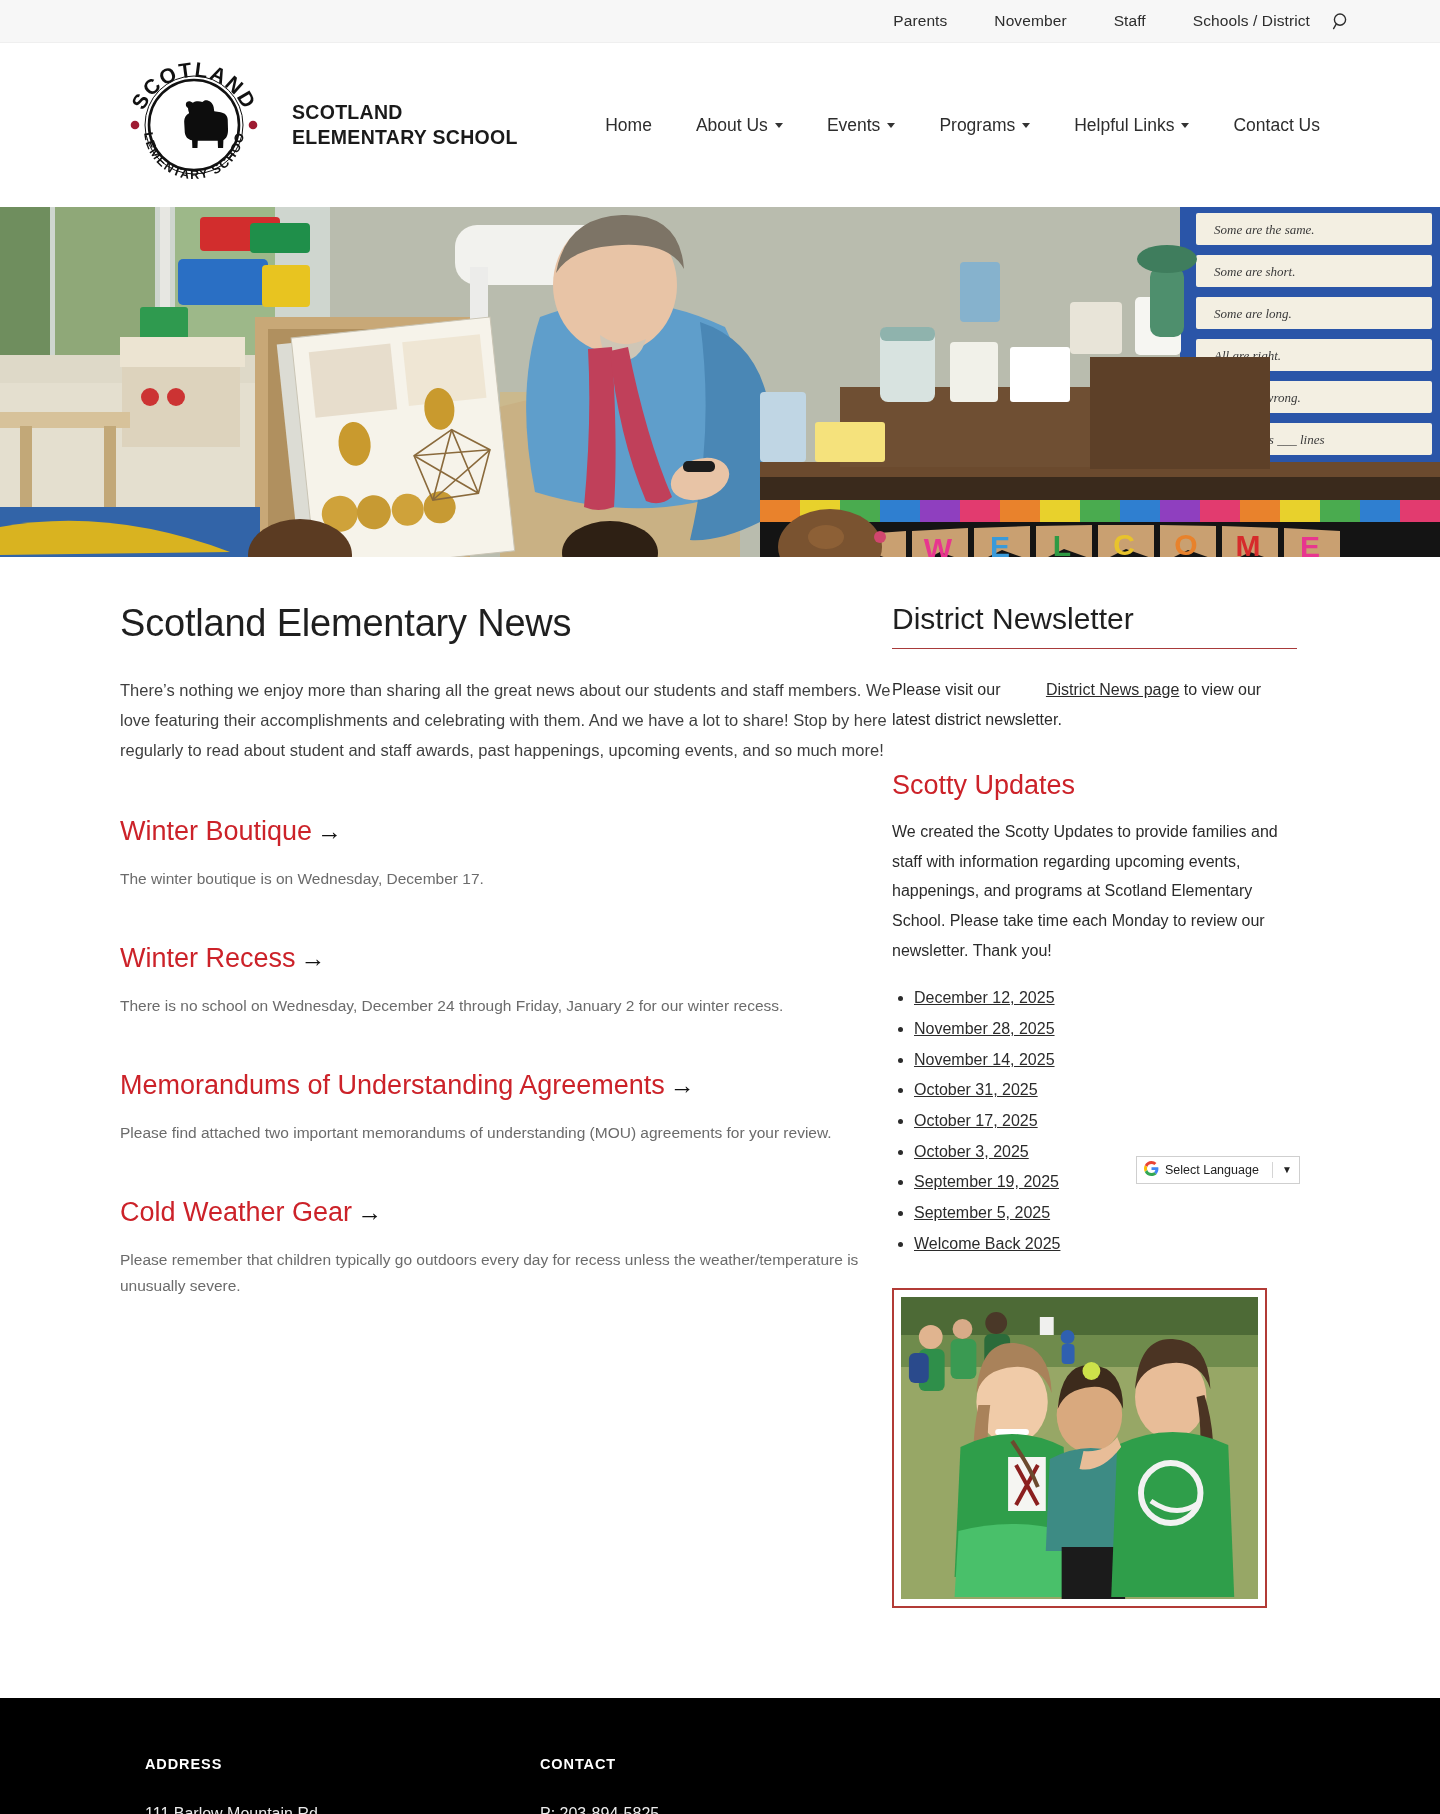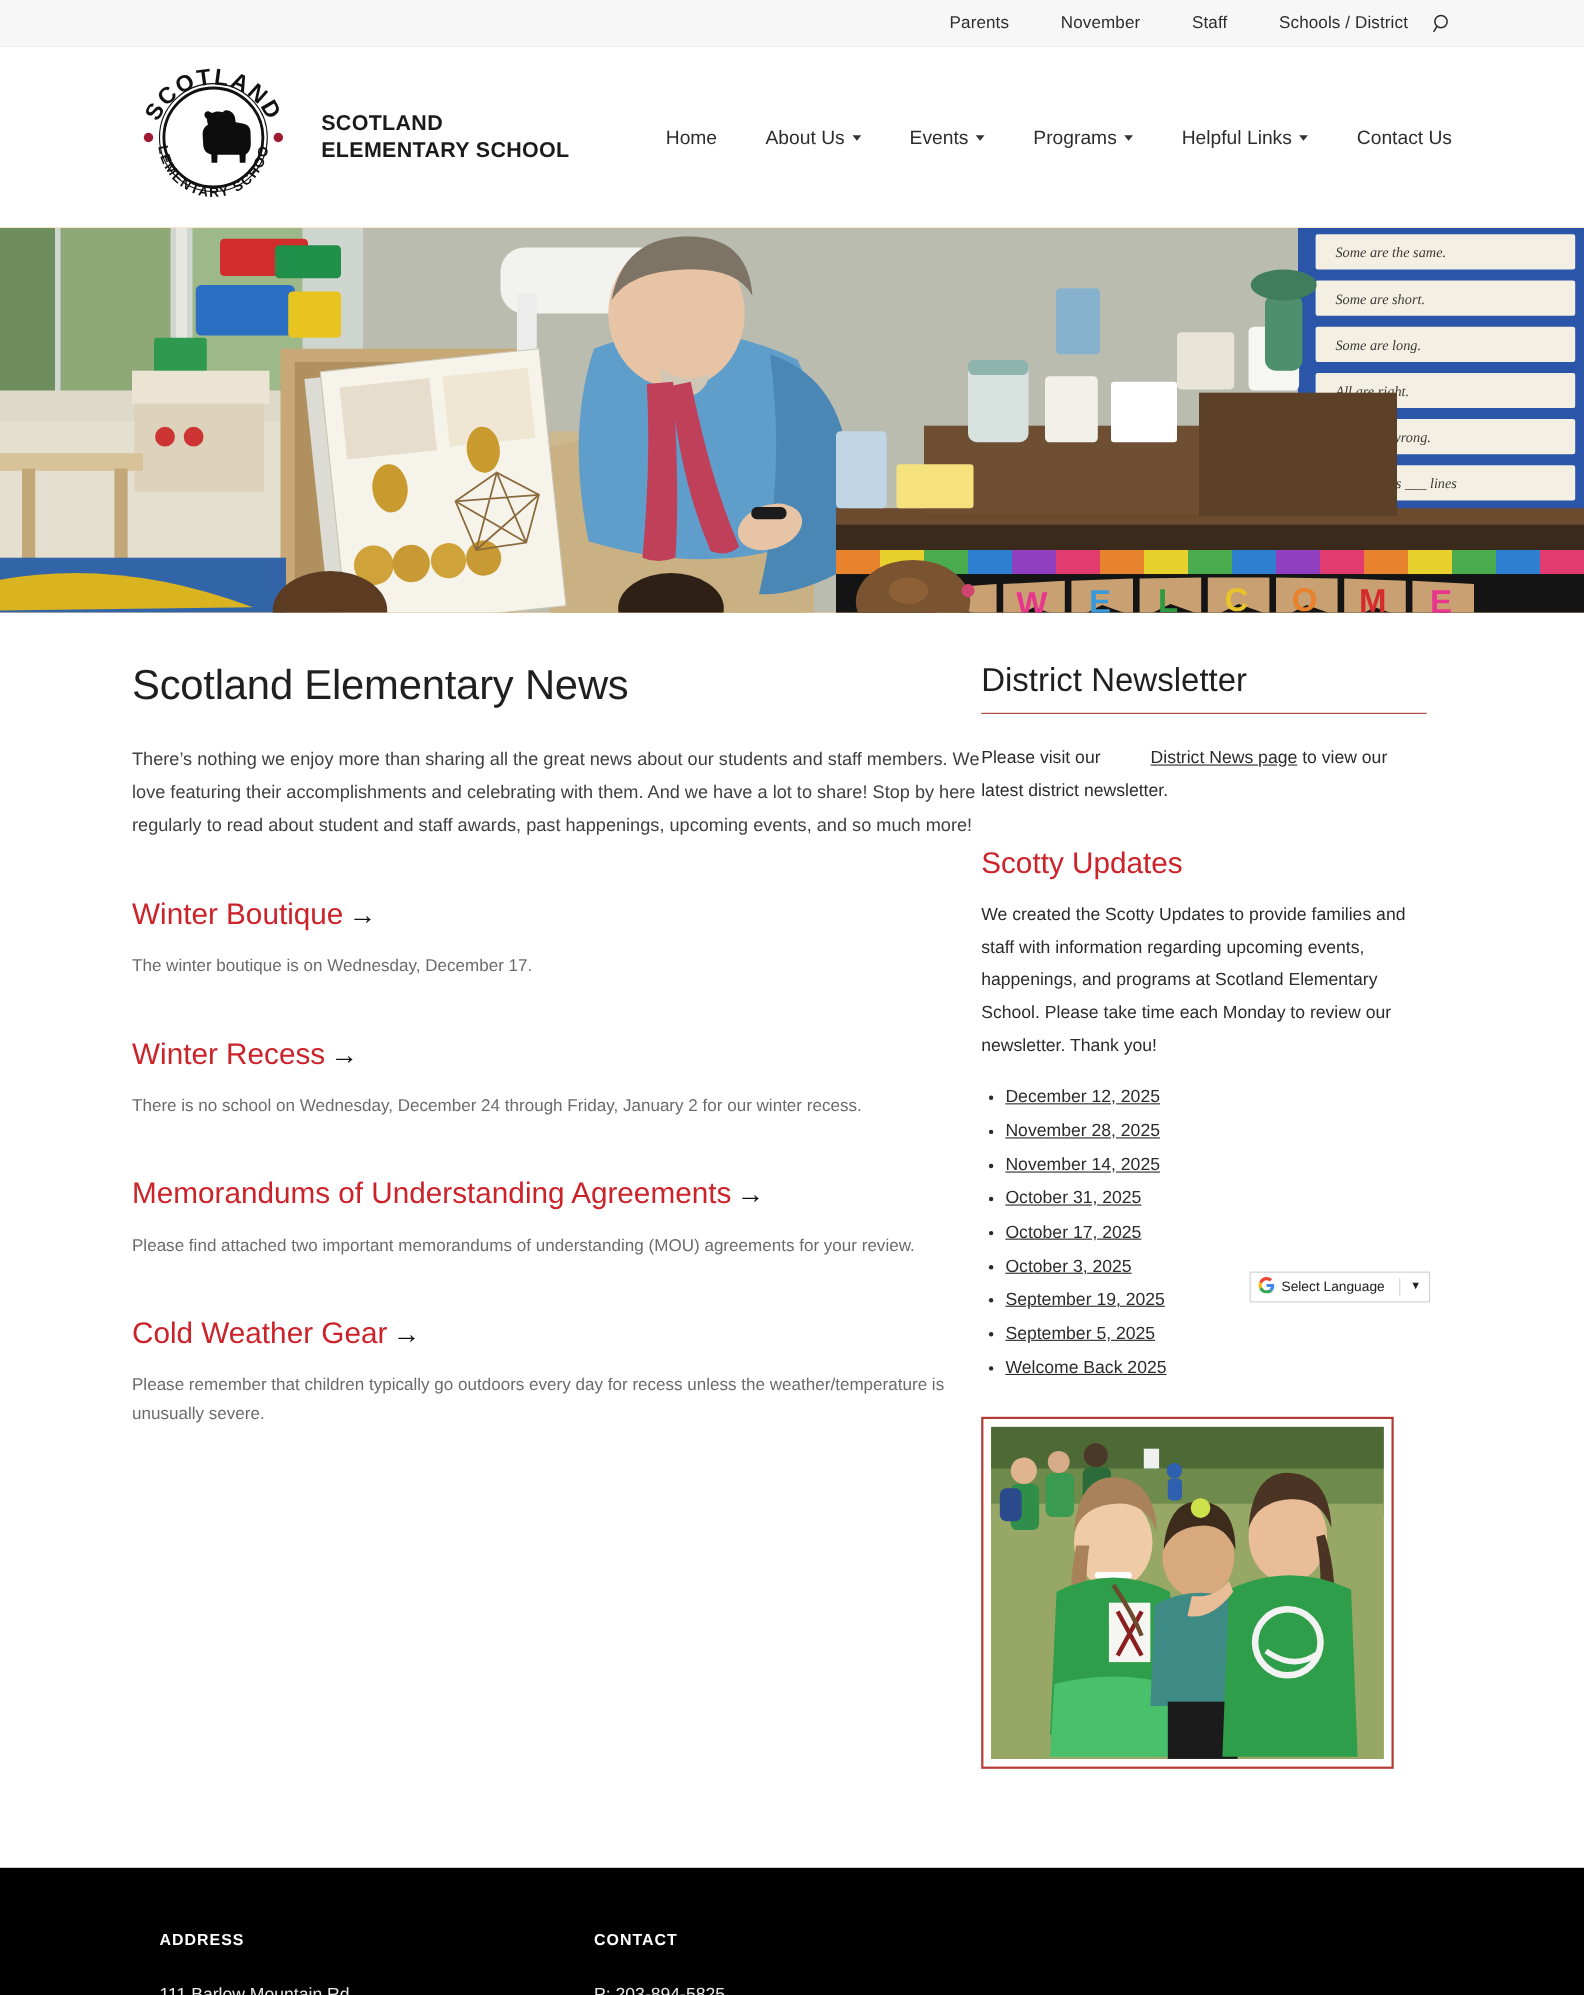--- a/index.html
+++ b/index.html
@@ -10,21 +10,21 @@
     color: #2b2b2b;
   }
 
   
   .utility-bar {
     height: 43px;
     background: #f7f7f7;
     display: flex;
     align-items: center;
     justify-content: flex-end;
-    padding-right: 119px;
+    padding-right: 89px;
     font-size: 15.5px;
     color: #2d2d2d;
     border-bottom: 1px solid #efefef;
   }
   .utility-bar a {
     color: #2d2d2d;
     text-decoration: none;
     margin-left: 47px;
     letter-spacing: .1px;
   }
@@ -83,21 +83,21 @@
     border-right: 4px solid transparent;
     border-top: 5px solid #333;
   }
 
   
   .hero {
     width: 1440px;
     height: 350px;
     overflow: hidden;
     position: relative;
-    background: #fdba74;
+    background: #eab308;
   }
   .hero svg { display: block; width: 1440px; height: 350px; }
 
   
   .content {
     width: 1440px;
     padding: 45px 120px 90px 120px;
     display: flex;
   }
   .col-main { width: 772px; }

